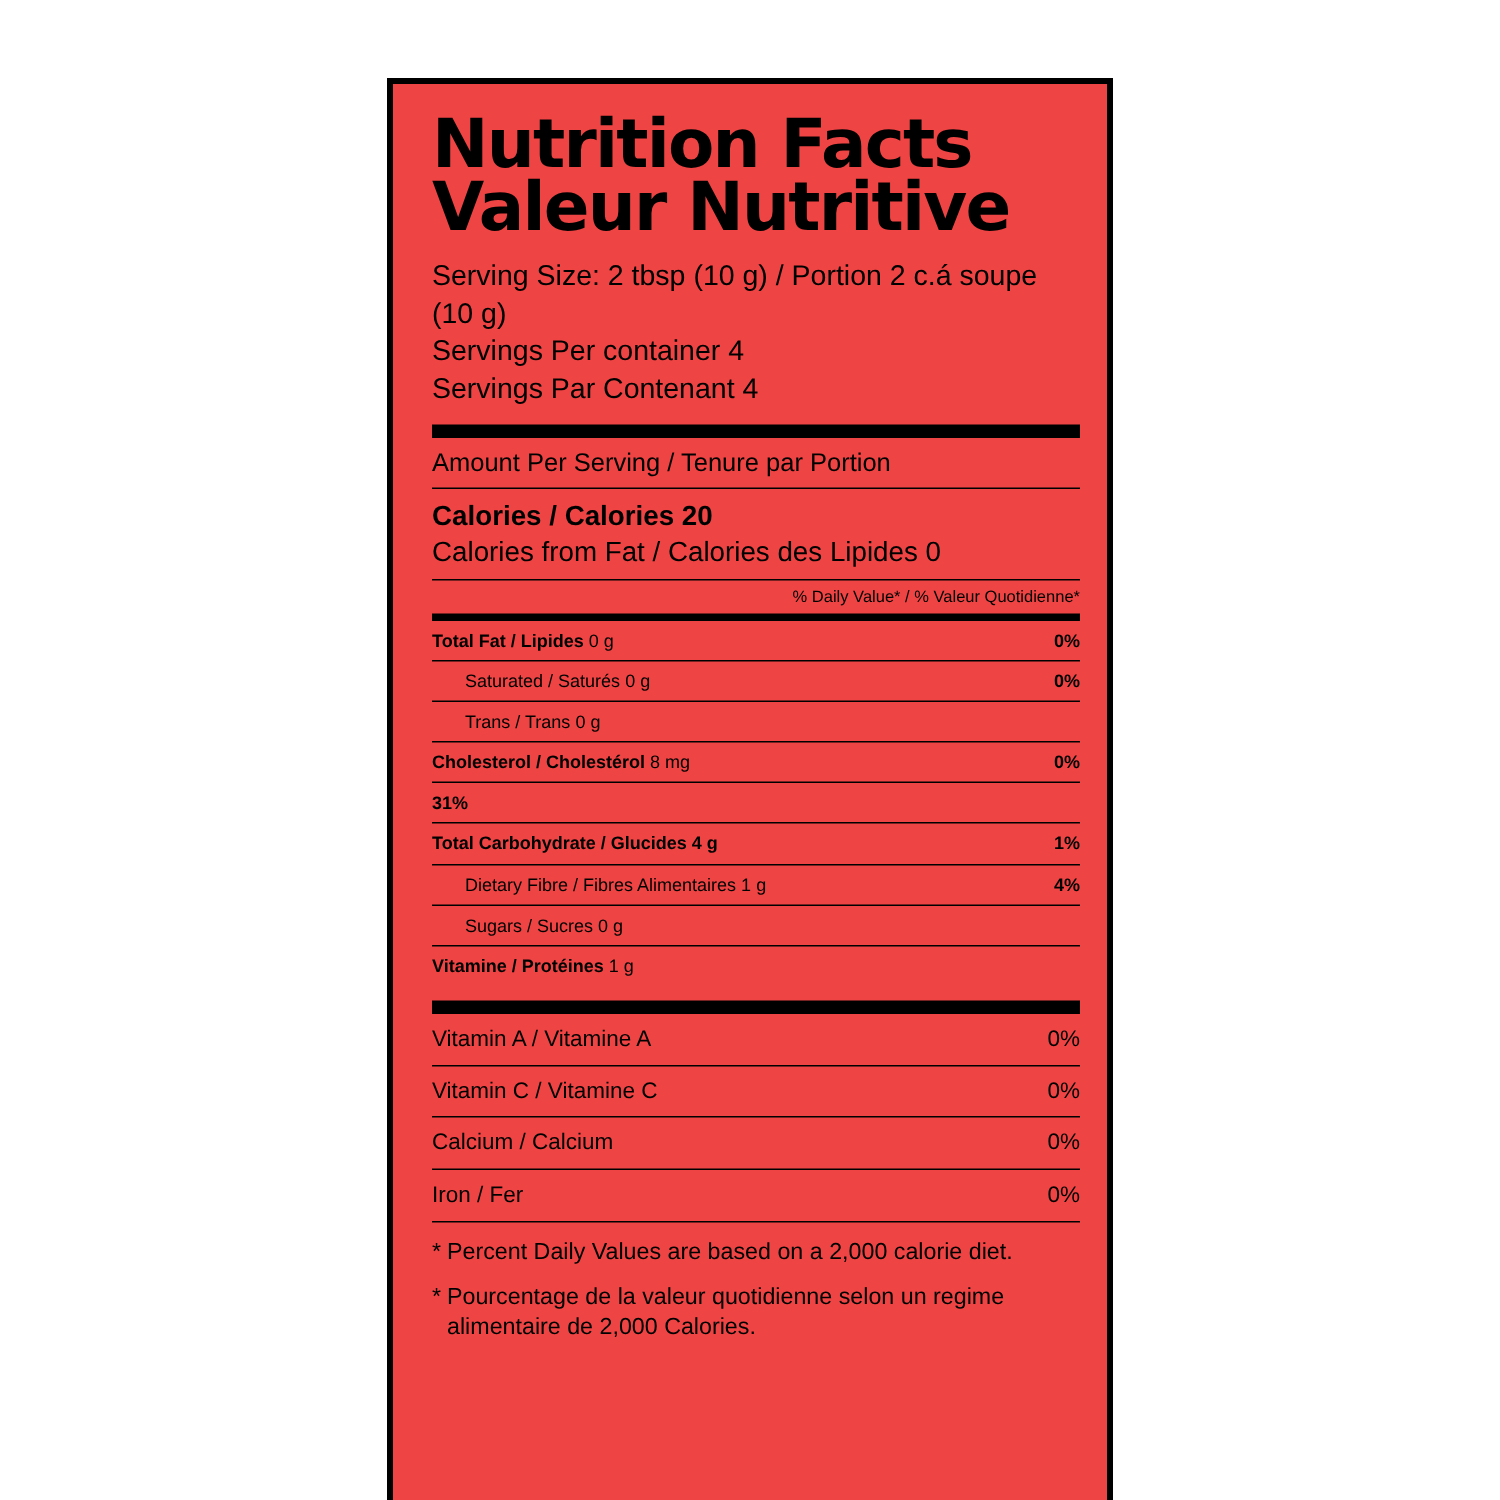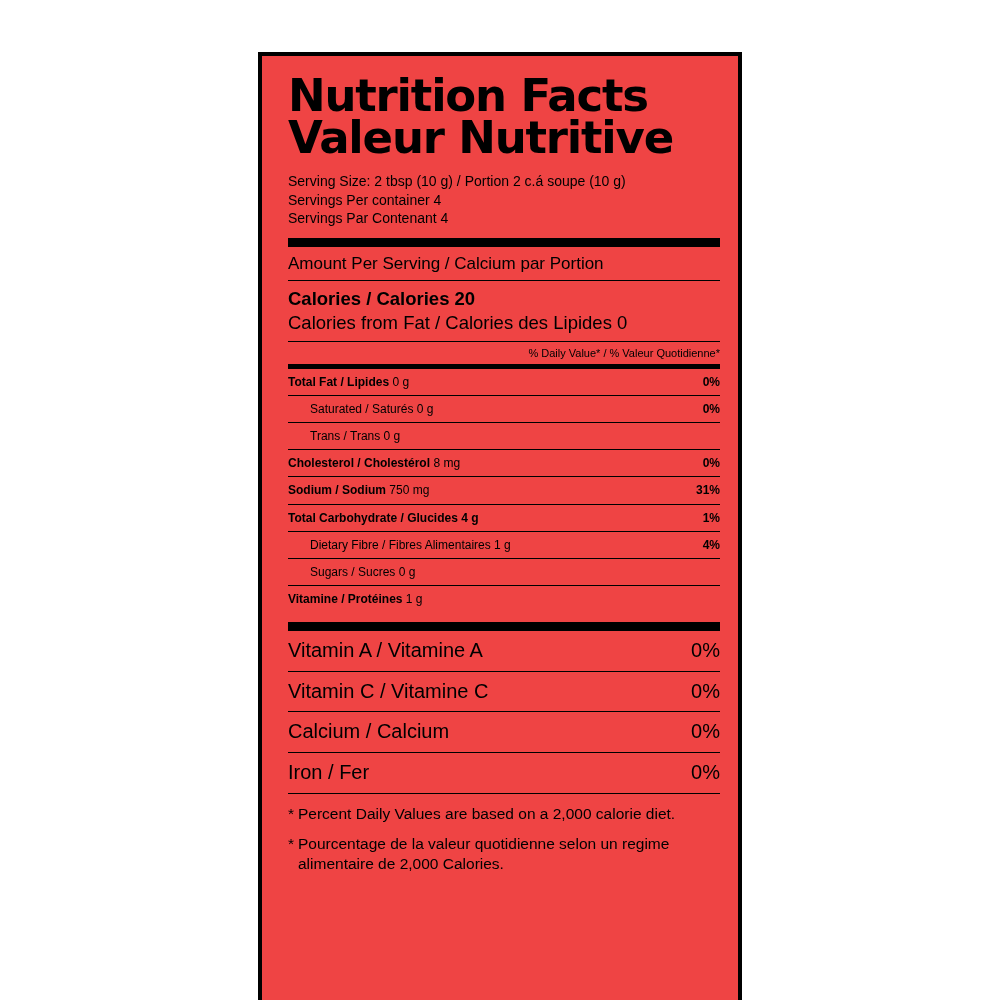--- a/index.html
+++ b/index.html
@@ -44,21 +44,21 @@
     letter-spacing: -1.2px;
     color: #000;
     display: block;
     white-space: nowrap;
   }
   .title-en { margin-top: 4px; }
   .title-fr { margin-top: -2px; }
 
   .serving-lines {
     margin-top: 12px;
-    font-size: 14px;
+    font-size: 19px;
     line-height: 1.32;
     color: #000;
   }
 
   .rule-thick {
     border-bottom: 9px solid #000;
     margin-top: 10px;
   }
   .rule-med {
     border-bottom: 5px solid #000;
@@ -89,21 +89,21 @@
     font-size: 18.5px;
     line-height: 1.3;
     padding: 6px 0 6px 0;
   }
   .dv-header {
     text-align: right;
     font-size: 11px;
     padding: 5px 0 5px 0;
   }
   .vit-row {
-    font-size: 20px;
+    font-size: 15px;
     padding: 8px 0 8px 0;
   }
   .footnotes {
     margin-top: 10px;
     font-size: 15.5px;
     line-height: 1.3;
     color: #000;
   }
   .footnote {
     margin-bottom: 10px;
@@ -126,21 +126,21 @@
 
       <div class="serving-lines">
         <div>Serving Size: 2 tbsp (10 g) / Portion 2 c.á soupe (10 g)</div>
         <div>Servings Per container 4</div>
         <div>Servings Par Contenant 4</div>
       </div>
 
       <div class="rule-thick"></div>
 
       <div class="row amount-row">
-        <span class="label">Amount Per Serving / Calcium par Portion</span>
+        <span class="label">Amount Per Serving / Tenure par Portion</span>
       </div>
 
       <div class="rule-thin"></div>
 
       <div class="calories-block">
         <div><span class="b">Calories / Calories 20</span></div>
         <div>Calories from Fat / Calories des Lipides 0</div>
       </div>
 
       <div class="rule-thin"></div>
@@ -167,21 +167,20 @@
       </div>
       <div class="rule-thin"></div>
 
       <div class="row">
         <span class="label b"><span>Cholesterol / Cholestérol</span> <span style="font-weight:normal">8 mg</span></span>
         <span class="dv">0%</span>
       </div>
       <div class="rule-thin"></div>
 
       <div class="row">
-        <span class="label b"><span>Sodium / Sodium</span> <span style="font-weight:normal">750 mg</span></span>
         <span class="dv">31%</span>
       </div>
       <div class="rule-thin"></div>
 
       <div class="row">
         <span class="label b"><span>Total Carbohydrate / Glucides</span> <span style="font-weight:bold">4 g</span></span>
         <span class="dv">1%</span>
       </div>
       <div class="rule-thin"></div>
 

